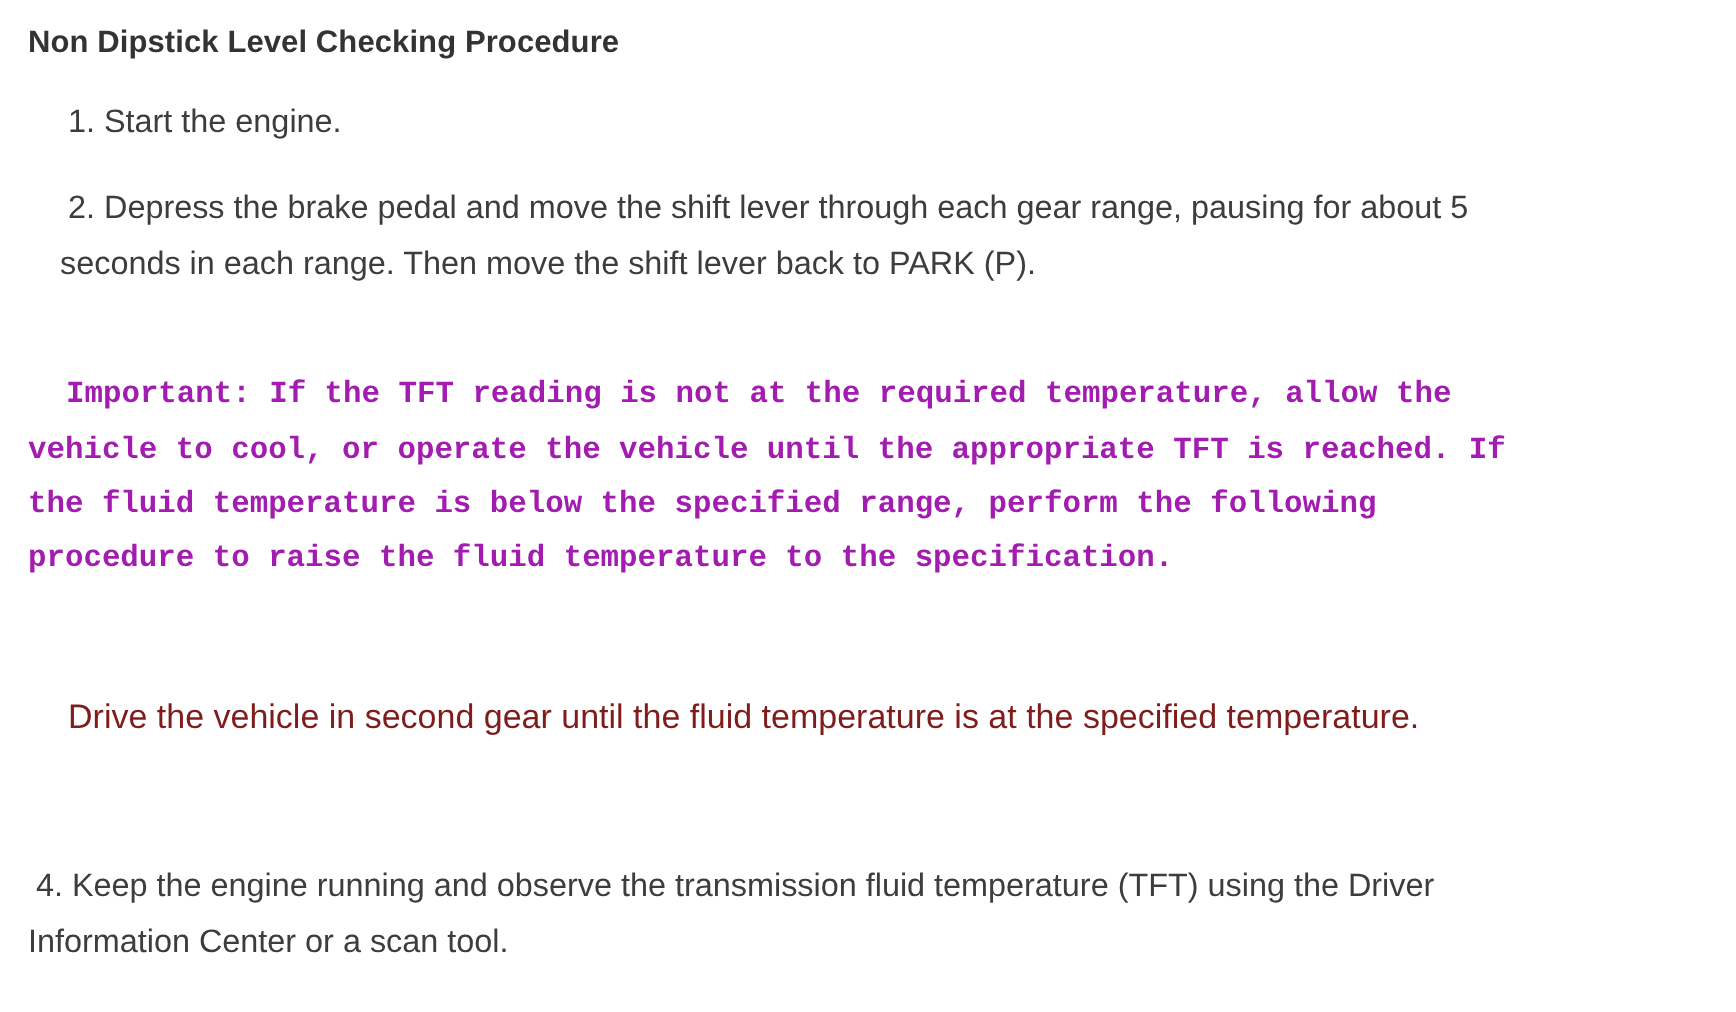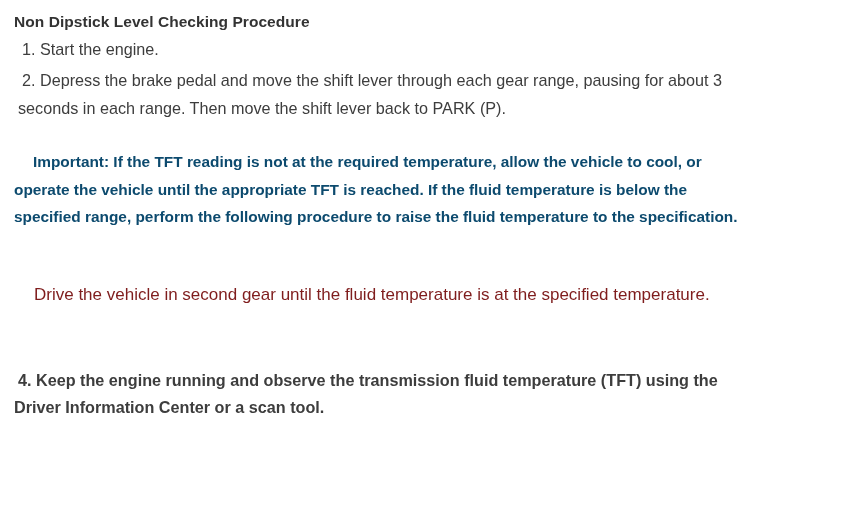--- a/index.html
+++ b/index.html
@@ -40,35 +40,36 @@
     margin: 0;
     padding: 0;
     list-style: none;
   }
   .step-item {
     font-size: 16.2px;
     font-weight: normal;
     line-height: 27.4px;
     color: #3d3d3d;
     text-indent: 4px;
-    margin: 4px;
+    margin: 16px;
     padding: 0;
     max-width: 845px;
   }
 
   
   .callout {
     font-size: 15.4px;
     font-weight: bold;
     line-height: 27.4px;
-    color: #0c4a6e;
+    color: #a21caf;
     margin: 0;
     padding: 0;
     text-indent: 19px;
     max-width: 830px;
+    font-family: Liberation Mono, monospace;
   }
 
   
   .gap-before-callout { height: 22px; }
   .gap-after-callout  { height: 51px; }
   .gap-after-drive    { height: 58px; }
 
   
   .drive-line {
     font-size: 17px;
@@ -76,39 +77,39 @@
     line-height: 27.4px;
     color: #7f1d1d;
     margin: 0;
     padding: 0;
     text-indent: 20px;
   }
 
   
   .tail-step {
     font-size: 16.2px;
-    font-weight: bold;
+    font-weight: normal;
     line-height: 27.4px;
     color: #3d3d3d;
     text-indent: 4px;
     margin: 0;
     padding: 0;
     max-width: 800px;
   }
 </style>
 </head>
 <body>
 
 <div class="doc">
 
   <h1 class="doc-heading">Non Dipstick Level Checking Procedure</h1>
 
   <ul class="step-list">
     <li class="step-item">1. Start the engine.</li>
-    <li class="step-item">2. Depress the brake pedal and move the shift lever through each gear range, pausing for about 3 seconds in each range. Then move the shift lever back to PARK (P).</li>
+    <li class="step-item">2. Depress the brake pedal and move the shift lever through each gear range, pausing for about 5 seconds in each range. Then move the shift lever back to PARK (P).</li>
   </ul>
 
   <div class="gap-before-callout"></div>
 
   <p class="callout">Important: If the TFT reading is not at the required temperature, allow the vehicle to cool, or operate the vehicle until the appropriate TFT is reached. If the fluid temperature is below the specified range, perform the following procedure to raise the fluid temperature to the specification.</p>
 
   <div class="gap-after-callout"></div>
 
   <p class="drive-line">Drive the vehicle in second gear until the fluid temperature is at the specified temperature.</p>
 

